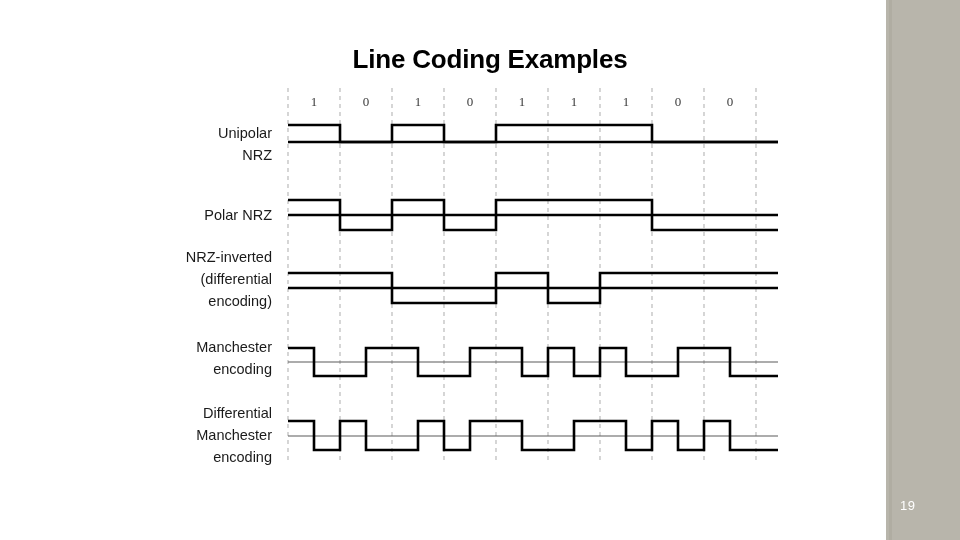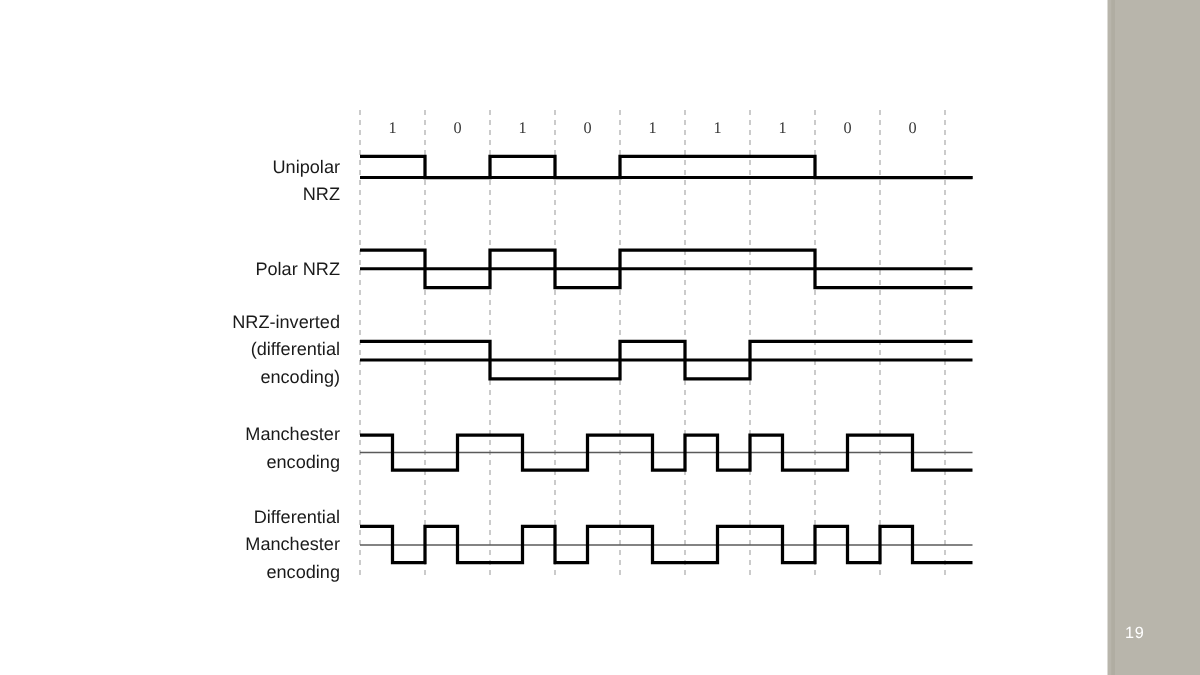--- a/index.html
+++ b/index.html
@@ -116,20 +116,21 @@
 </head>
 <body>
 
 <div id="slide">
 
   <div id="side-band"></div>
   <div id="side-band-stripe"></div>
 
   <div id="page-number">19</div>
 
+  <div id="slide-title">Line Coding Examples</div>
 
   <div id="figure">
     <svg width="960" height="540" viewBox="0 0 960 540">
       <g id="grid-layer">
           <line x1="288" y1="88" x2="288" y2="462" class="gridline"></line>
           <line x1="340" y1="88" x2="340" y2="462" class="gridline"></line>
           <line x1="392" y1="88" x2="392" y2="462" class="gridline"></line>
           <line x1="444" y1="88" x2="444" y2="462" class="gridline"></line>
           <line x1="496" y1="88" x2="496" y2="462" class="gridline"></line>
           <line x1="548" y1="88" x2="548" y2="462" class="gridline"></line>

